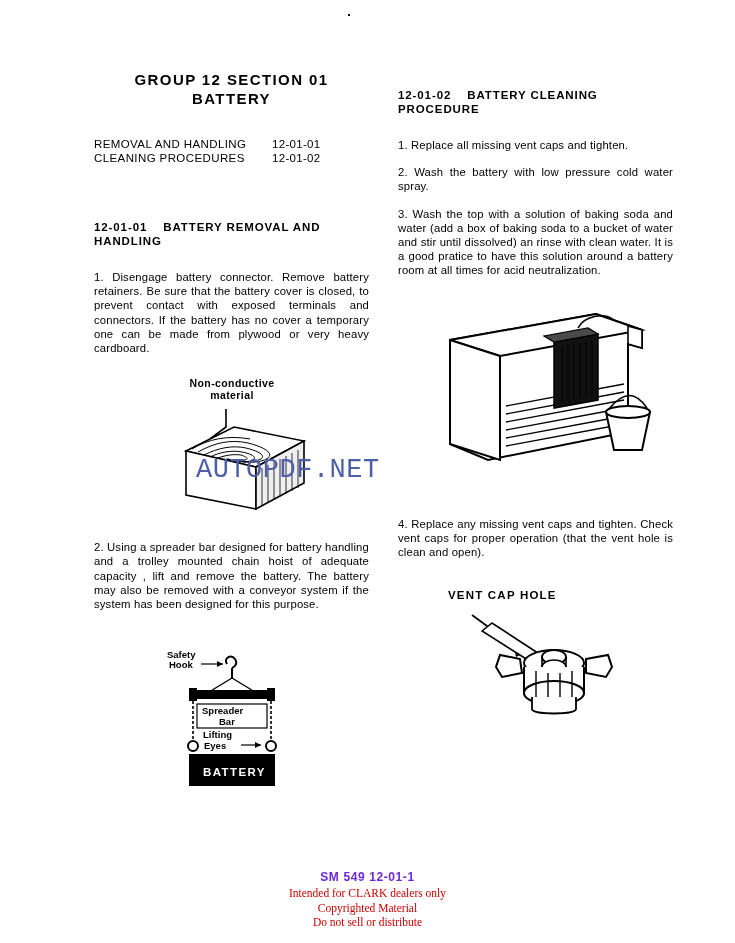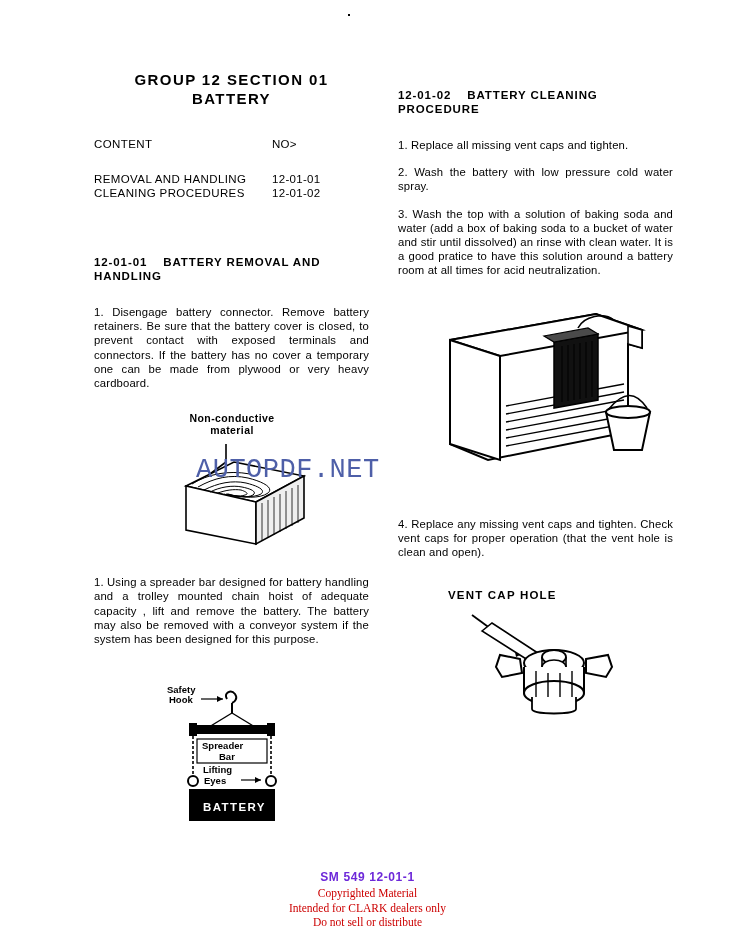--- a/index.html
+++ b/index.html
@@ -203,24 +203,20 @@
   <div class="dot-top"></div>
 
   <div class="col-left">
 
     <div class="group-title">
       <span>GROUP 12   SECTION   01</span>
       <span class="line2">BATTERY</span>
     </div>
 
     <div class="content-table">
-      <div class="content-row content-head">
-        <div class="c1">CONTENT</div>
-        <div class="c2">NO&gt;</div>
-      </div>
       <div class="content-body">
         <div class="content-row">
           <div class="c1">REMOVAL AND HANDLING</div>
           <div class="c2">12-01-01</div>
         </div>
         <div class="content-row">
           <div class="c1">CLEANING PROCEDURES</div>
           <div class="c2">12-01-02</div>
         </div>
       </div>
@@ -260,21 +256,21 @@
         <g stroke="#000" stroke-width="1" fill="none">
           <path d="M34 47 C50 38, 66 34, 84 38 C100 42, 110 48, 104 53 C96 59, 78 58, 64 54"></path>
           <path d="M40 50 C54 43, 68 40, 82 43 C94 46, 102 50, 97 54 C90 58, 74 57, 62 54"></path>
           <path d="M46 52 C56 47, 68 45, 78 47 C88 49, 93 52, 89 55 C84 58, 72 57, 63 54"></path>
           <path d="M54 53 C62 50, 70 49, 77 50 C83 52, 85 54, 81 55 C76 57, 66 56, 60 54"></path>
           <path d="M28 44 C44 34, 64 30, 86 34"></path>
         </g>
       </svg>
     </div>
 
-    <p class="para">1.   Using a spreader bar designed for battery handling and a trolley mounted chain hoist of adequate capacity , lift and remove the battery. The  battery  may  also  be  removed  with  a conveyor  system  if  the  system  has  been designed for this purpose.</p>
+    <p class="para">2.   Using a spreader bar designed for battery handling and a trolley mounted chain hoist of adequate capacity , lift and remove the battery. The  battery  may  also  be  removed  with  a conveyor  system  if  the  system  has  been designed for this purpose.</p>
 
     <div class="fig" id="fig-spreader">
       <svg width="190" height="170" viewBox="0 0 190 170">
 
         <path d="M78 18 C74 12, 82 8, 86 13 C89 17, 86 21, 83 22" stroke="#000" stroke-width="2" fill="none"></path>
         <line x1="83" y1="22" x2="83" y2="32" stroke="#000" stroke-width="2"></line>
 
         <text x="18" y="12" font-family="Liberation Sans, sans-serif" font-size="9.5" font-weight="bold">Safety</text>
         <text x="20" y="22" font-family="Liberation Sans, sans-serif" font-size="9.5" font-weight="bold">Hook</text>
         <line x1="52" y1="18" x2="74" y2="18" stroke="#000" stroke-width="1.2"></line>
@@ -393,21 +389,21 @@
         </g>
 
         <path d="M74 88 L74 100 C74 106, 118 106, 118 100 L118 88" fill="#ffffff" stroke="#000" stroke-width="1.8"></path>
       </svg>
     </div>
   </div>
 
   <div class="footer">
     <div class="sm">SM 549  12-01-1</div>
     <div class="copy">
+      <div>Intended for CLARK dealers only</div>
       <div>Copyrighted Material</div>
-      <div>Intended for CLARK dealers only</div>
       <div>Do not sell or distribute</div>
     </div>
   </div>
 
   <div class="watermark">AUTOPDF.NET</div>
 
 </div>
 
 </body></html>

